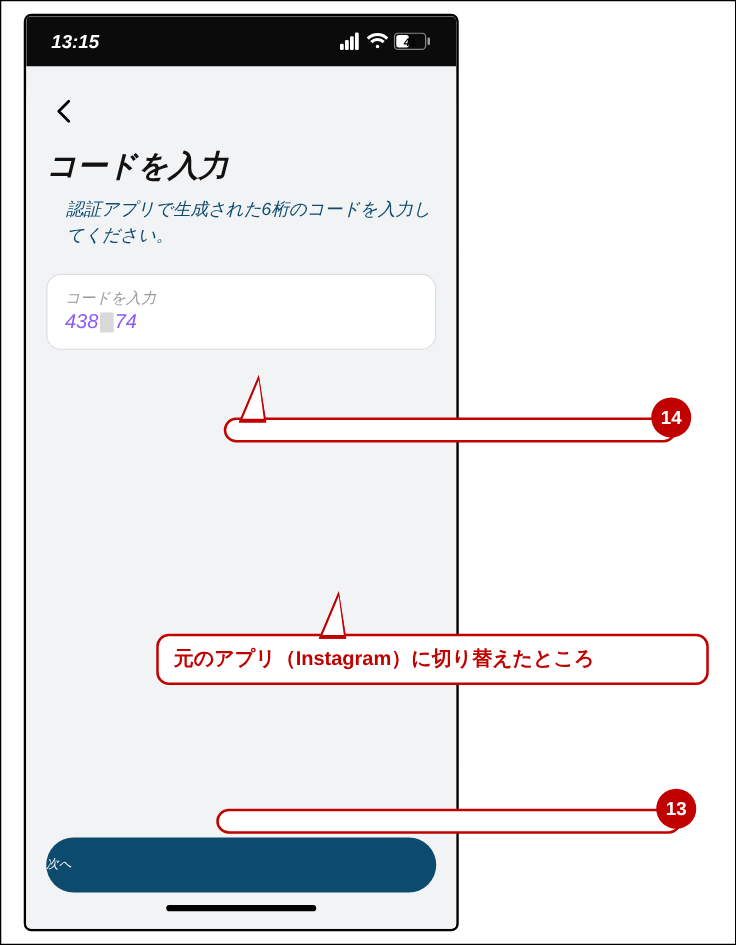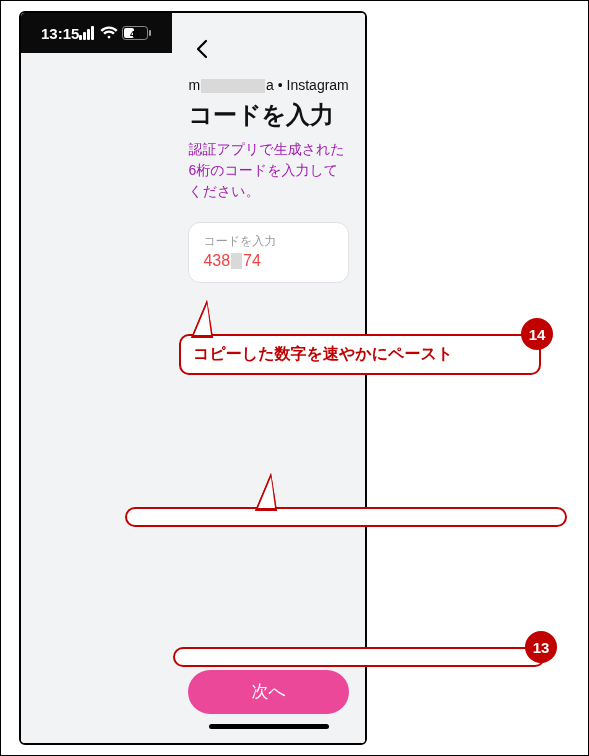--- a/index.html
+++ b/index.html
@@ -20,21 +20,22 @@
     border: 2px solid #000;
     border-radius: 6px;
     background: #fff;
     overflow: hidden;
   }
   .phone-inner {
     width: 100%;
     height: 100%;
     background: #f2f3f5;
     display: flex;
-    flex-direction: row;
+    flex-direction: column;
+    font-style: italic;
   }
   .status-bar {
     height: 40px;
     background: #0b0b0c;
     color: #fff;
     display: flex;
     align-items: center;
     justify-content: space-between;
     padding: 0 20px;
     font-size: 15px;
@@ -73,50 +74,50 @@
   }
   .obf { background:#d9d9d9; }
   .title {
     font-size: 24px;
     font-weight: 700;
     color: #111;
     margin-bottom: 8px;
   }
   .desc {
     font-size: 14px;
-    color: #a21caf;
+    color: #0c4a6e;
     line-height: 1.5;
     margin-bottom: 20px;
+    margin-left: 16px;
   }
   .input-box {
     background: #fff;
     border: 1px solid #e0e0e4;
     border-radius: 12px;
     padding: 10px 14px 12px 14px;
   }
   .input-label {
     font-size: 12px;
     color: #999;
     margin-bottom: 2px;
   }
   .input-value {
     font-size: 16px;
-    color: #ef4444;
+    color: #8b5cf6;
     display: flex;
     align-items: center;
     gap: 1px;
   }
   .next-btn {
-    background: #ec4899;
+    background: #0c4a6e;
     color: #fff;
-    text-align: center;
     border-radius: 26px;
     height: 44px;
     line-height: 44px;
-    font-size: 17px;
+    font-size: 10px;
     margin-top: auto;
     cursor: pointer;
   }
   .home-indicator {
     width: 120px;
     height: 5px;
     background: #000;
     border-radius: 3px;
     margin: 10px auto 4px auto;
   }
@@ -198,23 +199,20 @@
       </div>
     </div>
 
     <div class="sheet">
       <div class="back-btn">
         <svg width="14" height="20" viewBox="0 0 14 20">
             <path d="M11 2 3 10l8 8" stroke="#000" stroke-width="2.2" fill="none" stroke-linecap="round" stroke-linejoin="round"></path>
           </svg>
       </div>
 
-      <div class="account-line">
-        <span>m</span><span class="obf" style="width:64px;height:14px"></span><span>a</span><span> • Instagram</span>
-      </div>
 
       <div class="title">コードを入力</div>
       <div class="desc">認証アプリで生成された6桁のコードを入力してください。</div>
 
       <div class="input-box">
         <div class="input-label">コードを入力</div>
         <div class="input-value">
           <span>438</span>
             <span class="obf" style="width:11px;height:16px"></span>
             <span>74</span>
@@ -222,23 +220,23 @@
       </div>
 
       <div class="next-btn">次へ</div>
       <div class="home-indicator"></div>
     </div>
   </div>
 </div>
 
 <div class="callout" style="left:178px; top:333px; width:362px;">
   <span class="tail tail-up-left"></span>
-  <span>コピーした数字を速やかにペースト</span>
   <span class="badge" style="right:-14px; top:-18px;">14</span>
 </div>
 
 <div class="callout" style="left:124px; top:506px; width:442px;">
   <span class="tail tail-up-left" style="left:128px;"></span>
+  <span>元のアプリ（Instagram）に切り替えたところ</span>
 </div>
 
 <div class="callout" style="left:172px; top:646px; width:372px;">
   <span class="badge" style="right:-14px; top:-18px;">13</span>
 </div>
 
 </body></html>

